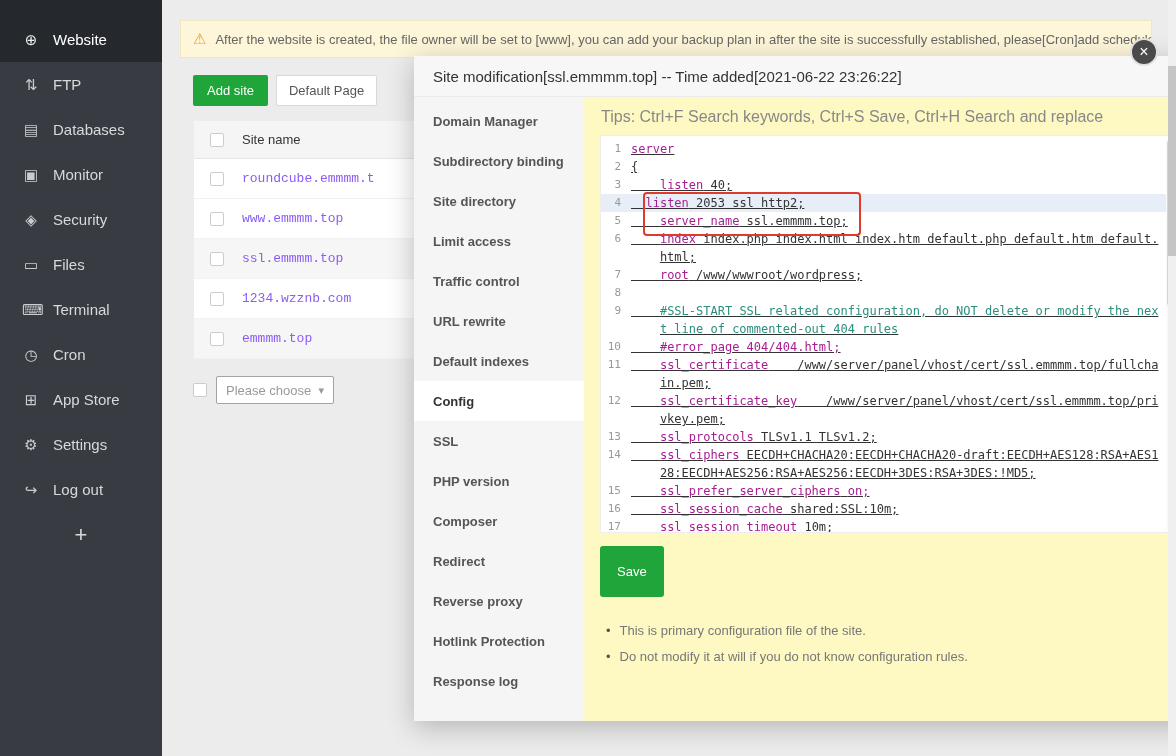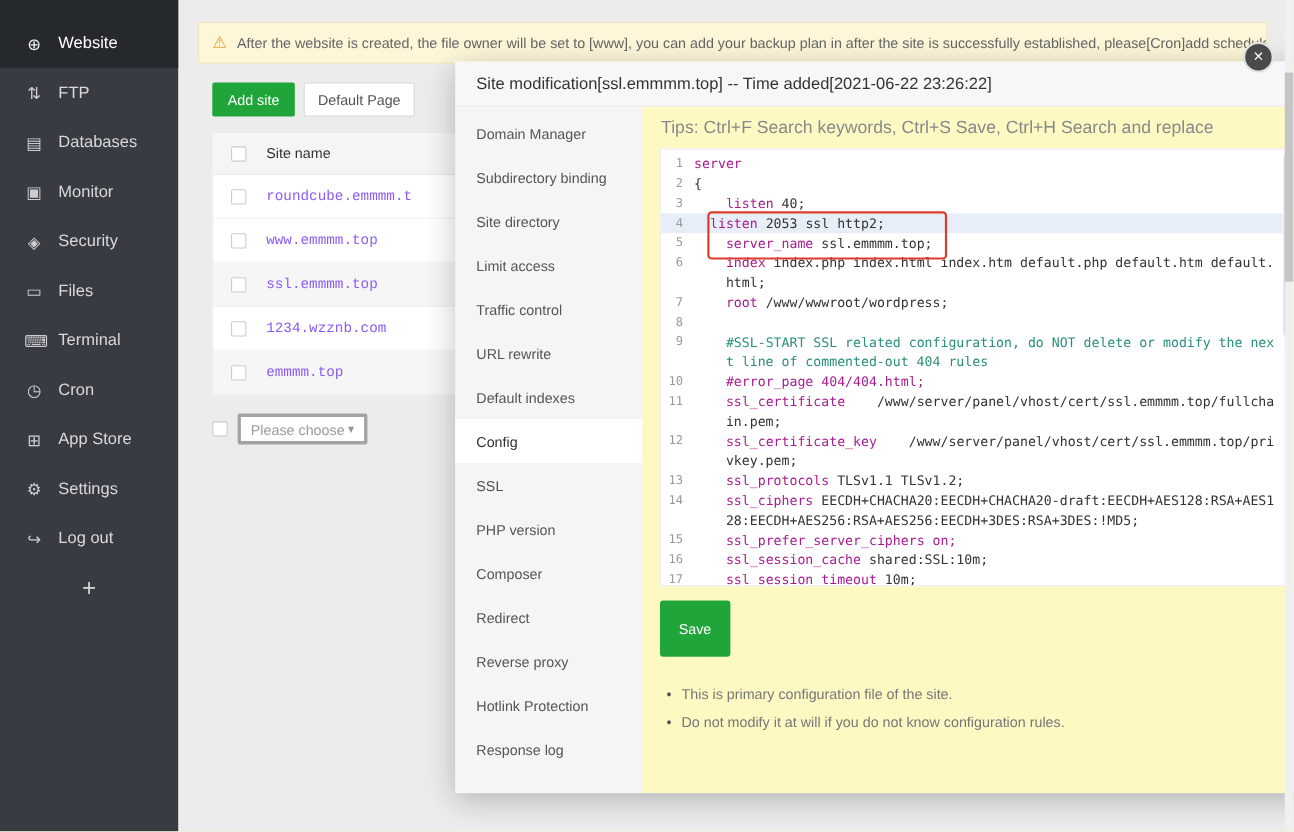--- a/index.html
+++ b/index.html
@@ -22,42 +22,42 @@
   .toolbar { margin:17px 0 0 31px; display:flex; gap:8px; }
   .btn-green { background:#20a53a; color:#fff; border:none; font-size:13px; padding:7px 14px; border-radius:2px; cursor:pointer; }
   .btn-plain { background:#fff; color:#555; border:1px solid #d8d8d8; font-size:13px; padding:7px 12px; border-radius:2px; cursor:pointer; }
   .card { margin:14px 0 0 31px; background:#fff; width:952px; border:1px solid #ededed; }
   .thead { height:38px; background:#f5f5f5; display:flex; align-items:center; gap:18px; padding-left:16px; font-size:13px; color:#333; border-bottom:1px solid #e6e6e6; }
   .trow { height:40px; display:flex; align-items:center; gap:18px; padding-left:16px; border-bottom:1px solid #f2f2f2; font-size:13px; background:#fff; }
   .trow.alt { background:#f6f6f6; }
   .site-link { color:#8b5cf6; cursor:pointer;font-family:Liberation Mono, monospace; }
   .cb { width:14px; height:14px; border:1px solid #ccc; border-radius:2px; background:#fff; flex:none; cursor:pointer; }
   .bulk { margin:16px 0 0 31px; display:flex; align-items:center; gap:9px; }
-  .select { width:118px; height:28px; border:3px solid #a3a3a3; border-radius:2px; background:#fff; display:flex; align-items:center; justify-content:space-between; padding:0 9px; color:#9a9a9a; font-size:13px; cursor:pointer; }
+  .select { width:118px; height:28px; border:1px solid #a3a3a3; border-radius:2px; background:#fff; display:flex; align-items:center; justify-content:space-between; padding:0 9px; color:#9a9a9a; font-size:13px; cursor:pointer; }
   .select .chev { color:#999; font-size:11px; }
 
   
   .frag { position:absolute; font-size:12px; color:#555; z-index:3; }
 
   
   .modal { position:absolute; left:368px; top:56px; width:780px; height:665px; background:#fef9c3; box-shadow:0 6px 26px rgba(0,0,0,.24); z-index:10;margin-left:46px; }
   .m-header { height:41px; background:#f7f7f7; border-bottom:1px solid #ececec; display:flex; align-items:center; padding-left:19px; font-size:15px; color:#333; }
   .m-body { display:flex; height:624px; }
-  .m-nav { width:170px; background:#f5f5f5; flex:none; padding-top:4px; }
+  .m-nav { width:170px; background:#f5f5f5; flex:none; padding-top:4px;font-weight:bold; }
   .mnav-item { height:40px; display:flex; align-items:center; padding-left:19px; font-size:13px; color:#555; cursor:pointer; }
   .mnav-item.active { background:#fff; color:#333; }
   .m-content { flex:1; min-width:0; padding:9px 16px 0 16px; position:relative; }
   .tips { font-size:16px; color:#888; margin:2px 0 9px 1px; }
 
   
   .editor { position:relative; height:398px; border:1px solid #ededed; overflow:hidden; background:#fff; font-family:"DejaVu Sans Mono","Liberation Mono",monospace; font-size:12px; line-height:18px; padding-top:4px; cursor:text; }
   .cl { display:flex; min-height:18px; }
   .cl.hl { background:#e8eef8; }
   .ln { width:30px; text-align:right; padding-right:10px; color:#999; flex:none; font-size:11px; }
-  .ct { flex:1; white-space:pre-wrap; word-break:break-all; padding-left:4ch; text-indent:-4ch; padding-right:18px; color:#333; }
+  .ct { flex:1; white-space:pre-wrap; word-break:break-all; padding-left:4ch; text-indent:-4ch; padding-right:18px; color:#333;text-decoration:underline; }
   .tk-kw { color:#a71d91; }
   .tk-cm { color:#2a8f7c; }
   .tk-pl { color:#333; }
   .red-box { position:absolute; left:42px; top:56px; width:218px; height:44px; border:2px solid #dd3b2c; border-radius:4px; pointer-events:none; }
   .ed-sb { position:absolute; top:2px; right:2px; width:9px; height:392px; background:#fafafa; }
   .ed-thumb { position:absolute; top:2px; left:1px; width:7px; height:166px; background:#d4d4d4; border-radius:4px; cursor:pointer; }
 
   .save-btn { margin-top:13px; background:#20a53a; color:#fff; border:none; font-size:13px; padding:18px 17px; border-radius:3px; cursor:pointer; }
   .notes { margin-top:26px; padding-left:6px; list-style:none; }
   .note { font-size:13px; color:#777; margin-bottom:11px; display:flex; gap:9px; align-items:baseline; }

